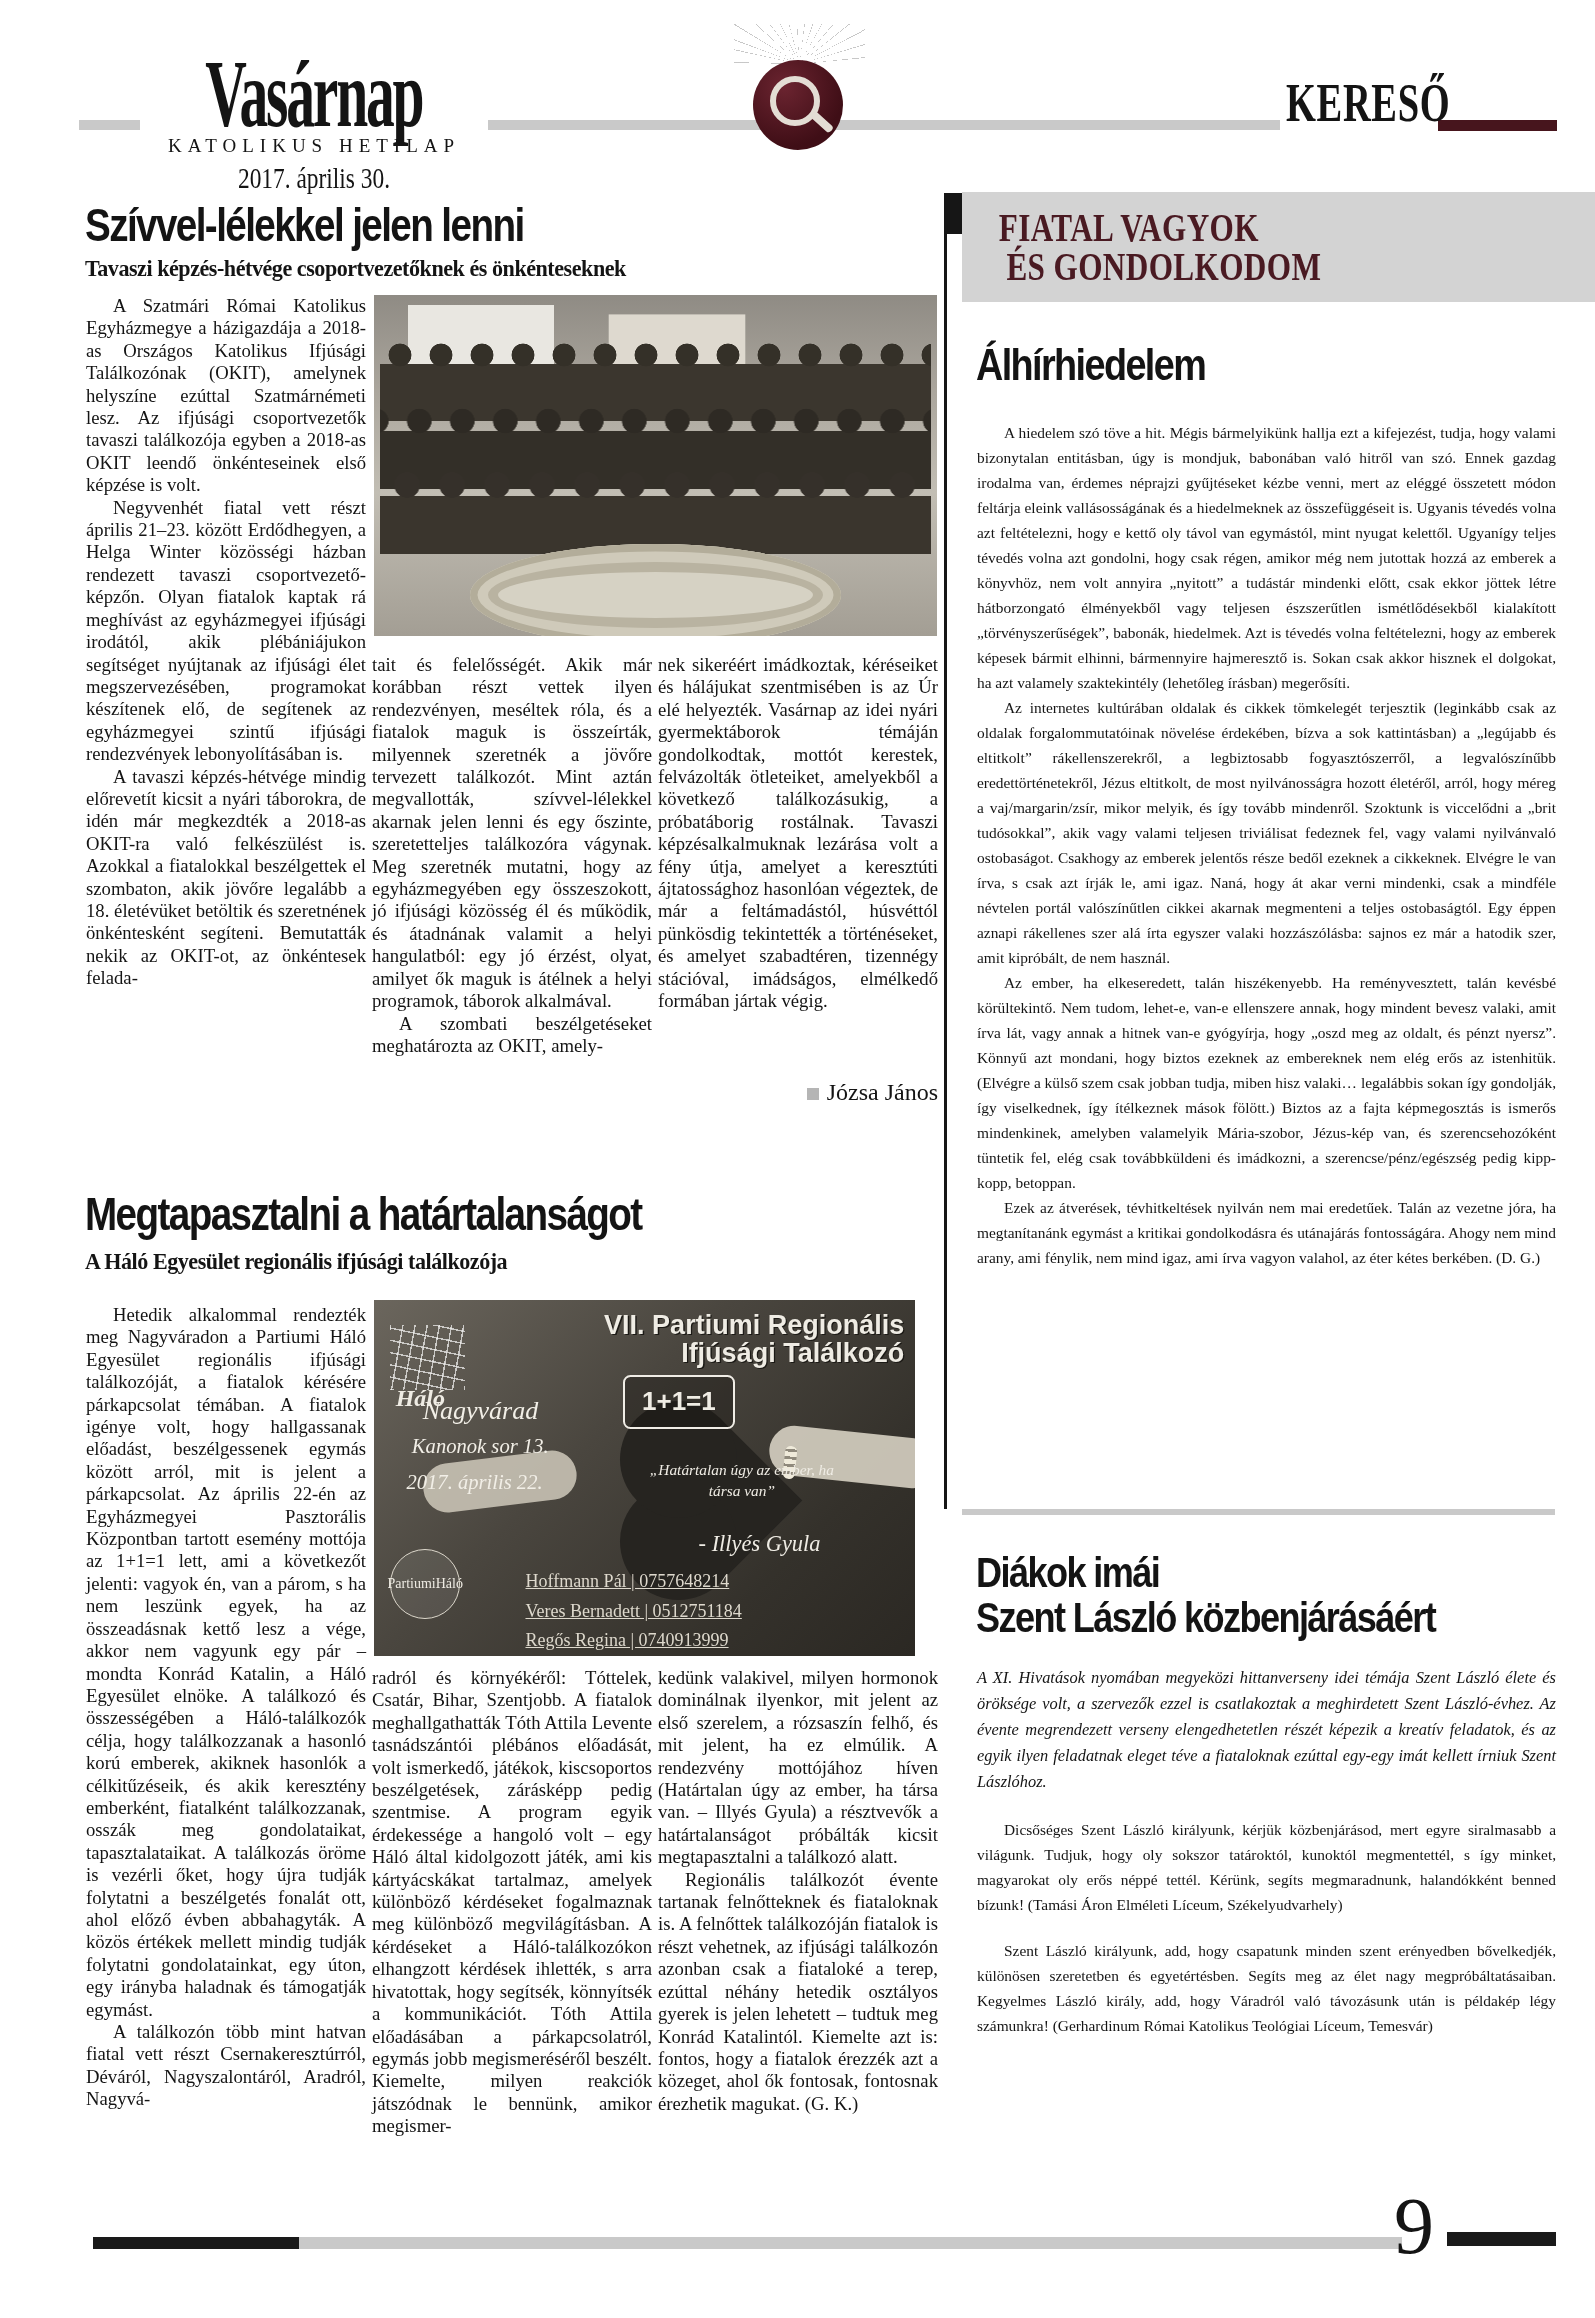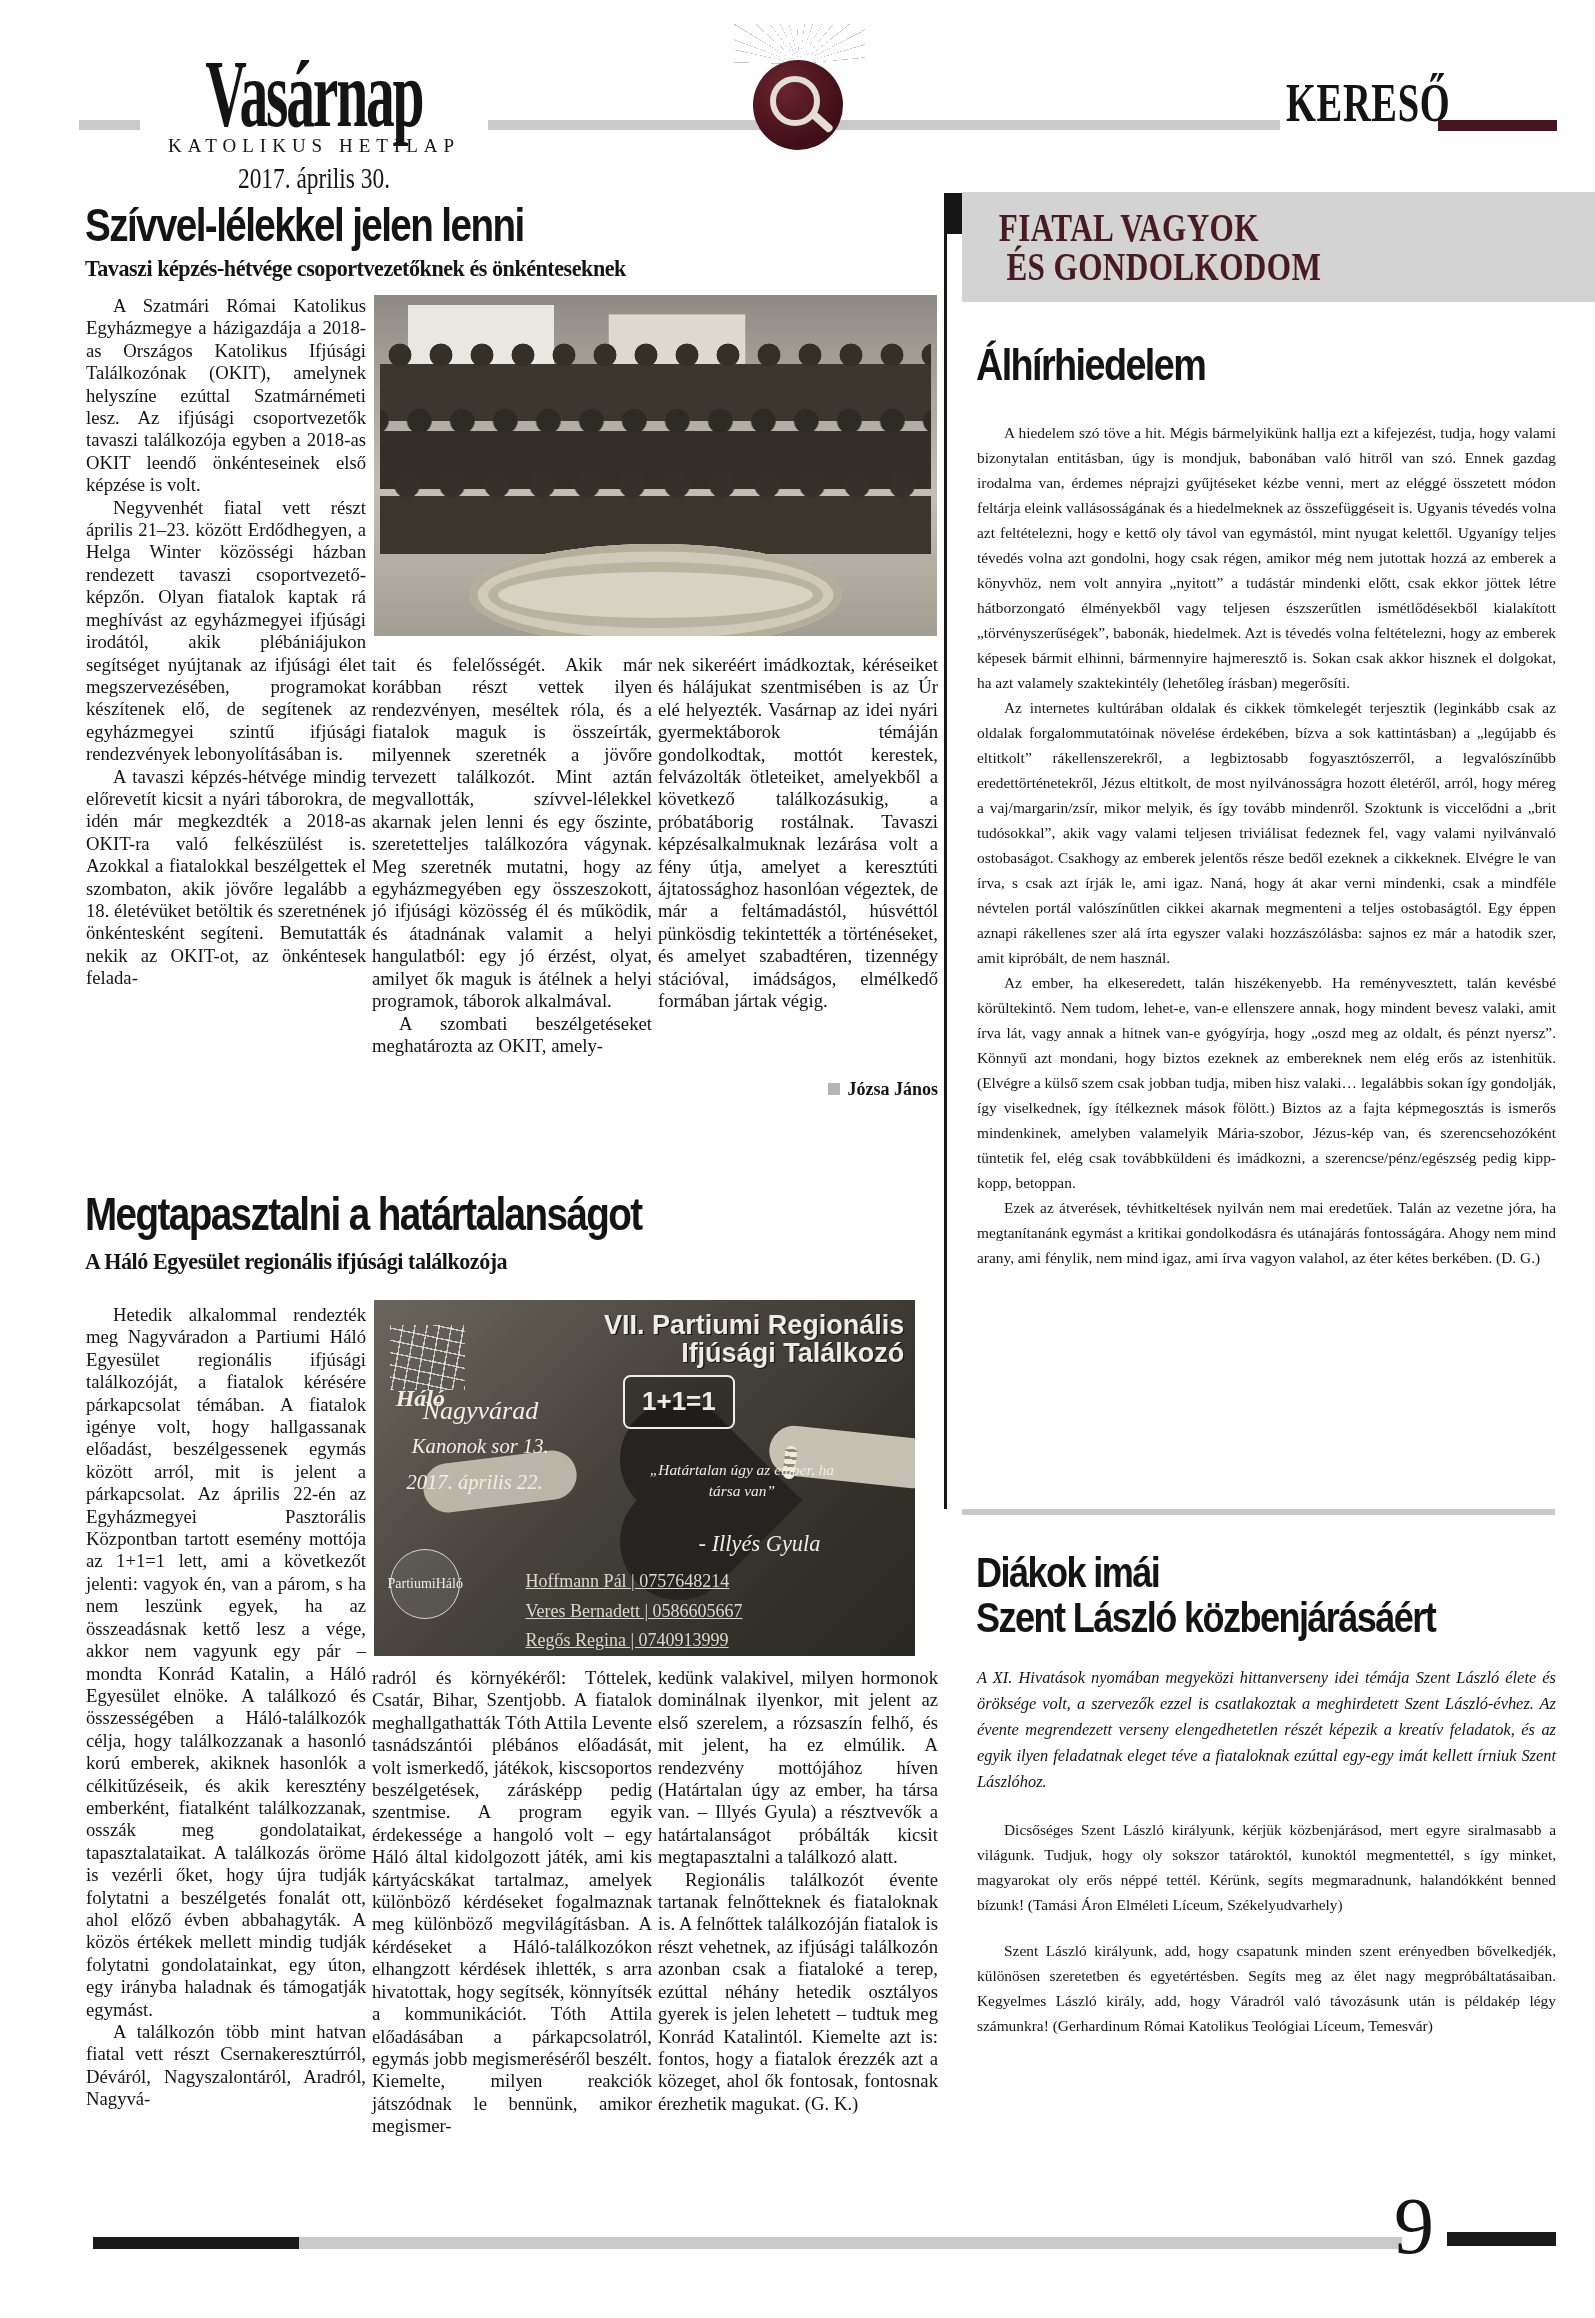--- a/index.html
+++ b/index.html
@@ -32,21 +32,21 @@
       transform:scaleX(.84);transform-origin:0 0;white-space:nowrap;line-height:1;}
   .h2{font-weight:bold;font-size:24px;letter-spacing:-0.5px;transform:scaleX(.92);
       transform-origin:0 0;white-space:nowrap;line-height:1;}
   
   .col{position:absolute;text-align:justify;}
   .col p{margin:0;}
   .left-body{font-size:18.7px;line-height:22.4px;}
   .right-body{font-size:15.4px;line-height:25px;}
   .ind{text-indent:27px;}
   .italic{font-style:italic;}
-  .byline{position:absolute;text-align:right;font-weight:bold;font-size:18px;}
+  .byline{position:absolute;text-align:right;font-weight:normal;font-size:24px;}
   .sq{display:inline-block;width:12px;height:12px;background:#b5b5b5;margin-right:7.5px;}
   
   .v-rule{position:absolute;left:944px;top:234px;width:3.3px;height:1275px;background:#161616;}
   .v-rule-cap{position:absolute;left:944px;top:193px;width:20.6px;height:41px;background:#161616;}
   .section-box{position:absolute;left:962px;top:192px;width:642px;height:110px;background:#d3d3d3;
                display:flex;flex-direction:column;align-items:flex-start;justify-content:center;}
   .section-box div{color:#4a1a22;font-weight:bold;font-size:40px;line-height:.98;letter-spacing:0.5px;
                    transform:scaleX(.78);white-space:nowrap;}
   .divider{position:absolute;left:962px;top:1509px;width:593px;height:6px;background:#c9c9c9;}
   
@@ -201,21 +201,21 @@
     <div class="po-heart"></div>
     <div class="po-box">1+1=1</div>
     <div class="po-quote">„Határtalan úgy az ember, ha társa van”</div>
     <div class="po-sign">- Illyés Gyula</div>
     <div class="po-badge">
       <span>Partiumi</span>
       <span>Háló</span>
     </div>
     <div class="po-contacts">
       <div>Hoffmann Pál | 0757648214</div>
-      <div>Veres Bernadett | 0586605667</div>
+      <div>Veres Bernadett | 0512751184</div>
       <div>Regős Regina | 0740913999</div>
     </div>
   </div>
 
   <div class="col left-body" style="left:86px;top:1304px;width:280px;">
     <p class="ind">Hetedik alkalommal rendezték meg Nagyváradon a Partiumi Háló Egyesület regionális ifjúsági találkozóját, a fiatalok kérésére párkapcsolat témában. A fiatalok igénye volt, hogy hallgassanak előadást, beszélgessenek egymás között arról, mit is jelent a párkapcsolat. Az április 22-én az Egyházmegyei Pasztorális Központban tartott esemény mottója az 1+1=1 lett, ami a következőt jelenti: vagyok én, van a párom, s ha nem leszünk egyek, ha az összeadásnak kettő lesz a vége, akkor nem vagyunk egy pár – mondta Konrád Katalin, a Háló Egyesület elnöke. A találkozó és összességében a Háló-találkozók célja, hogy találkozzanak a hasonló korú emberek, akiknek hasonlók a célkitűzéseik, és akik keresztény emberként, fiatalként találkozzanak, osszák meg gondolataikat, tapasztalataikat. A találkozás öröme is vezérli őket, hogy újra tudják folytatni a beszélgetés fonalát ott, ahol előző évben abbahagyták. A közös értékek mellett mindig tudják folytatni gondolatainkat, egy úton, egy irányba haladnak és támogatják egymást.</p>
     <p class="ind">A találkozón több mint hatvan fiatal vett részt Csernakeresztúrról, Déváról, Nagyszalontáról, Aradról, Nagyvá-</p>
   </div>
 
   <div class="col left-body" style="left:372px;top:1667px;width:280px;">

